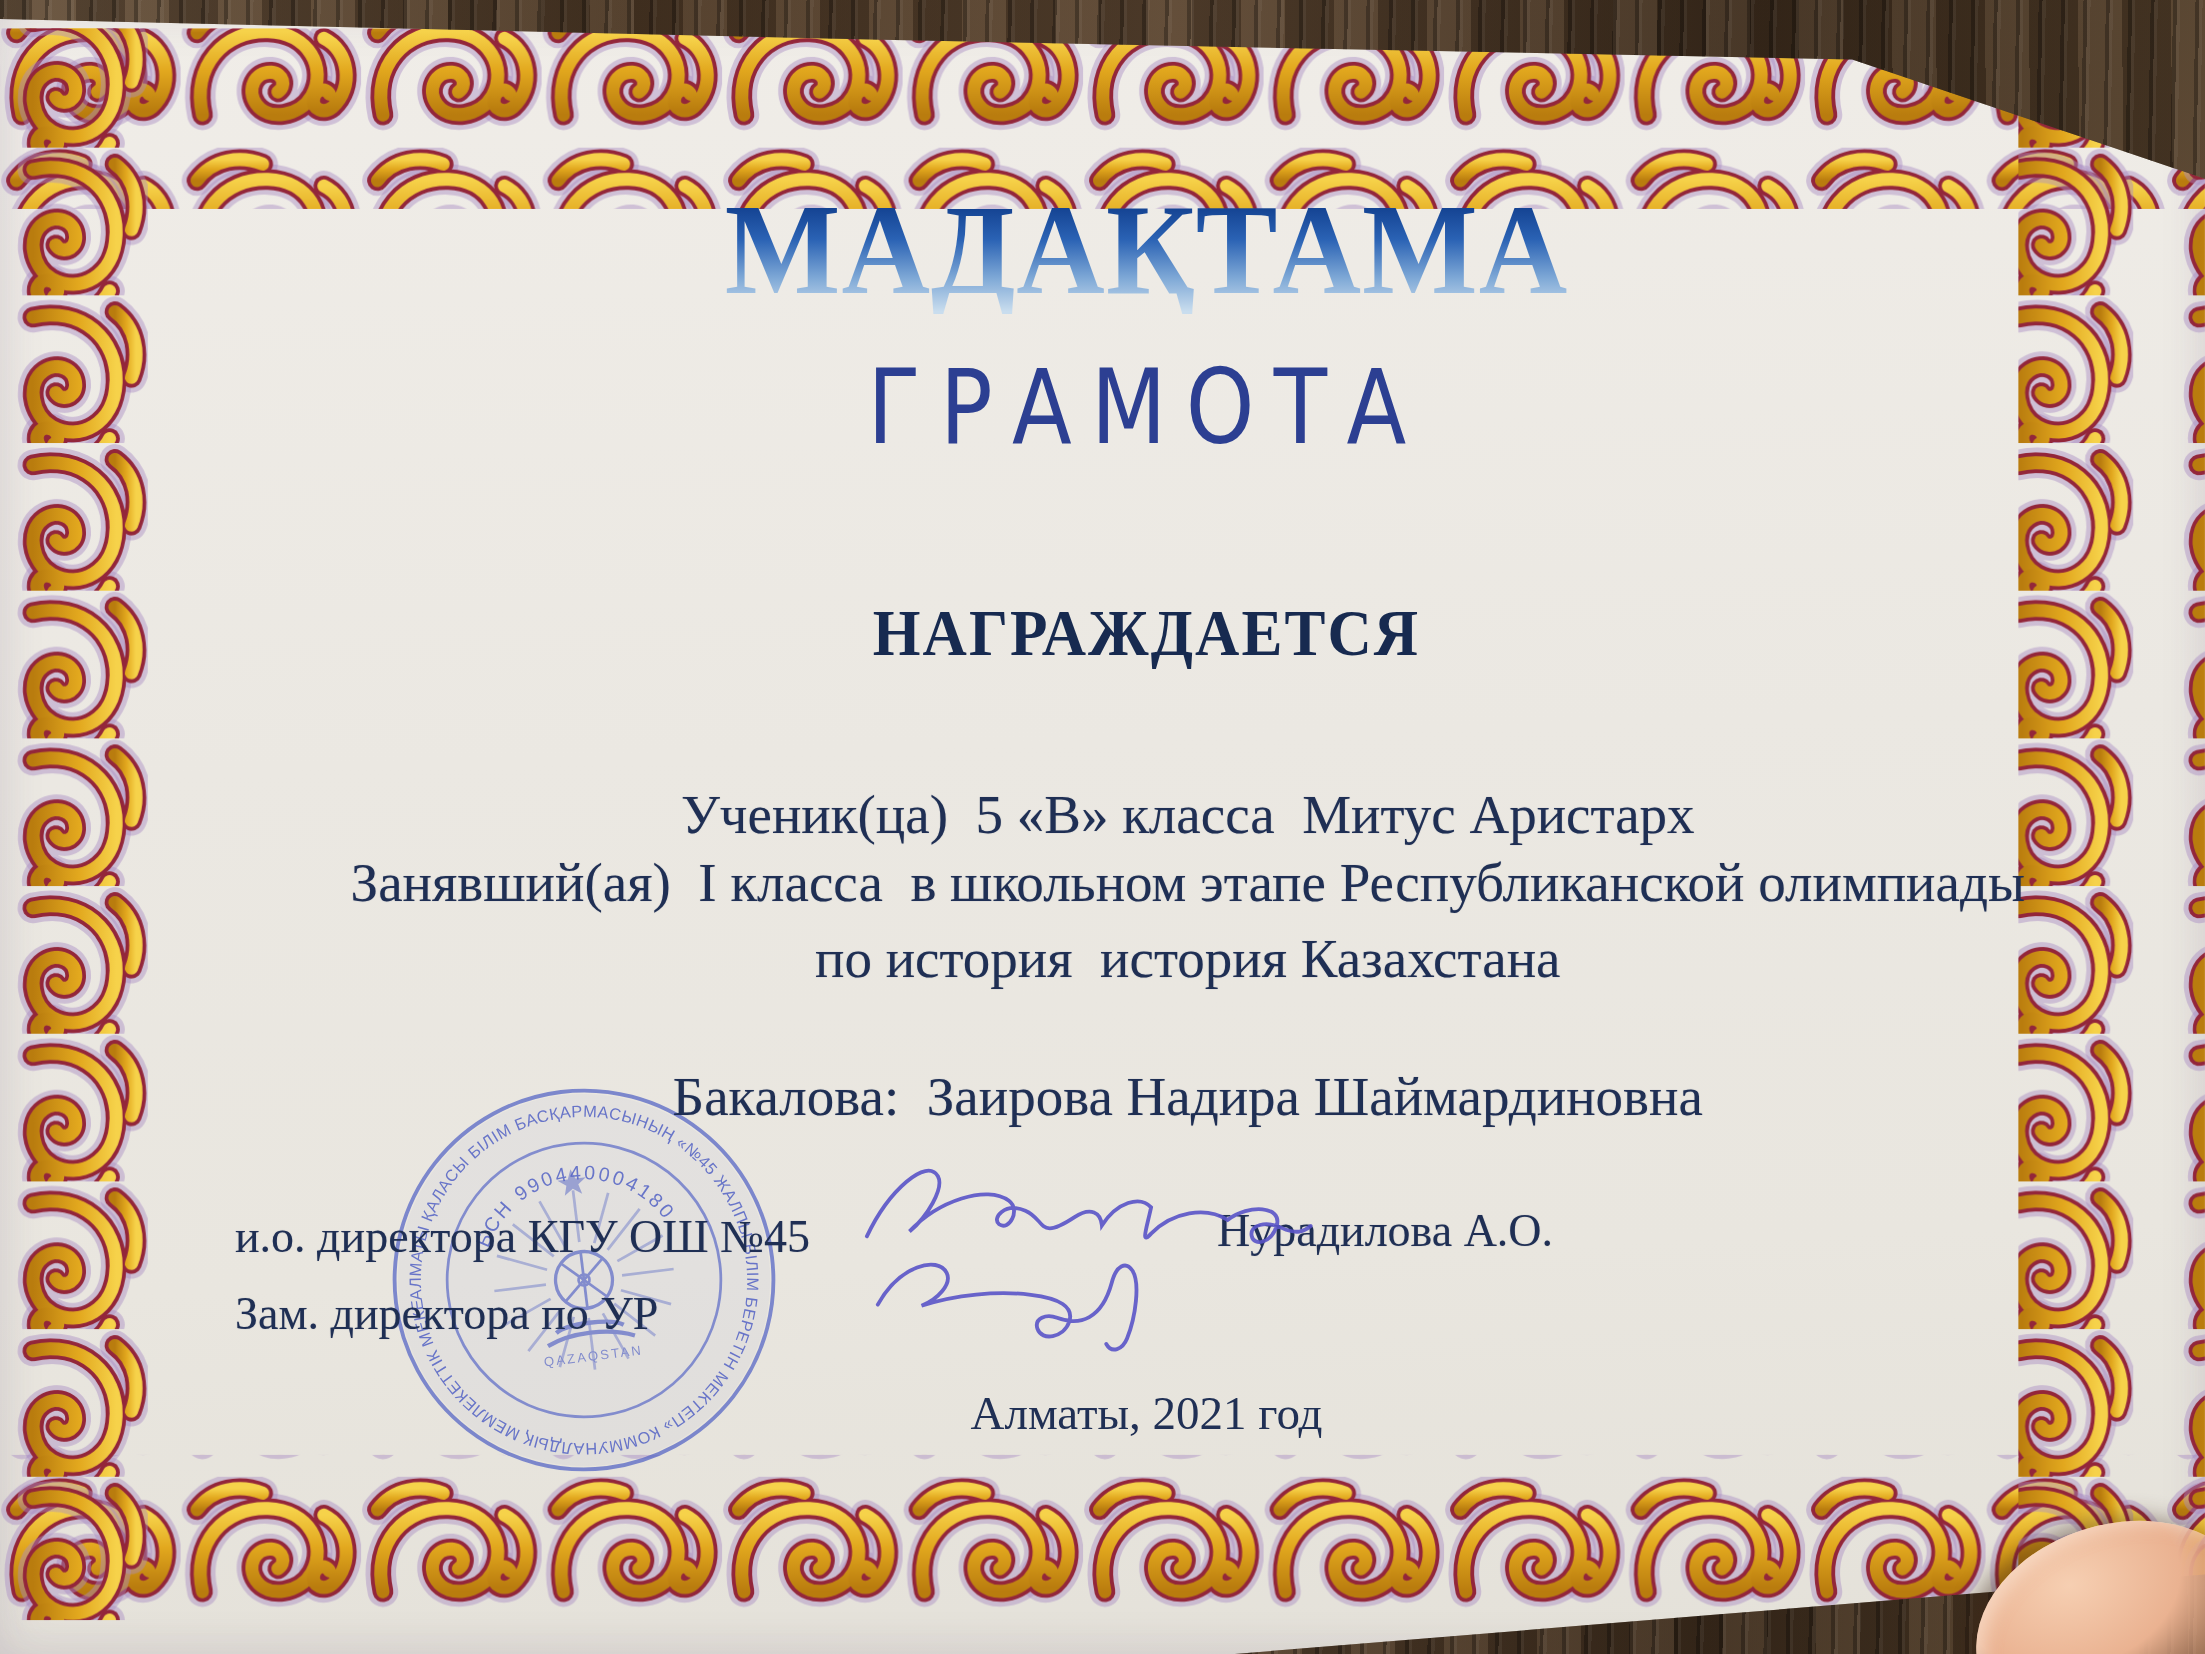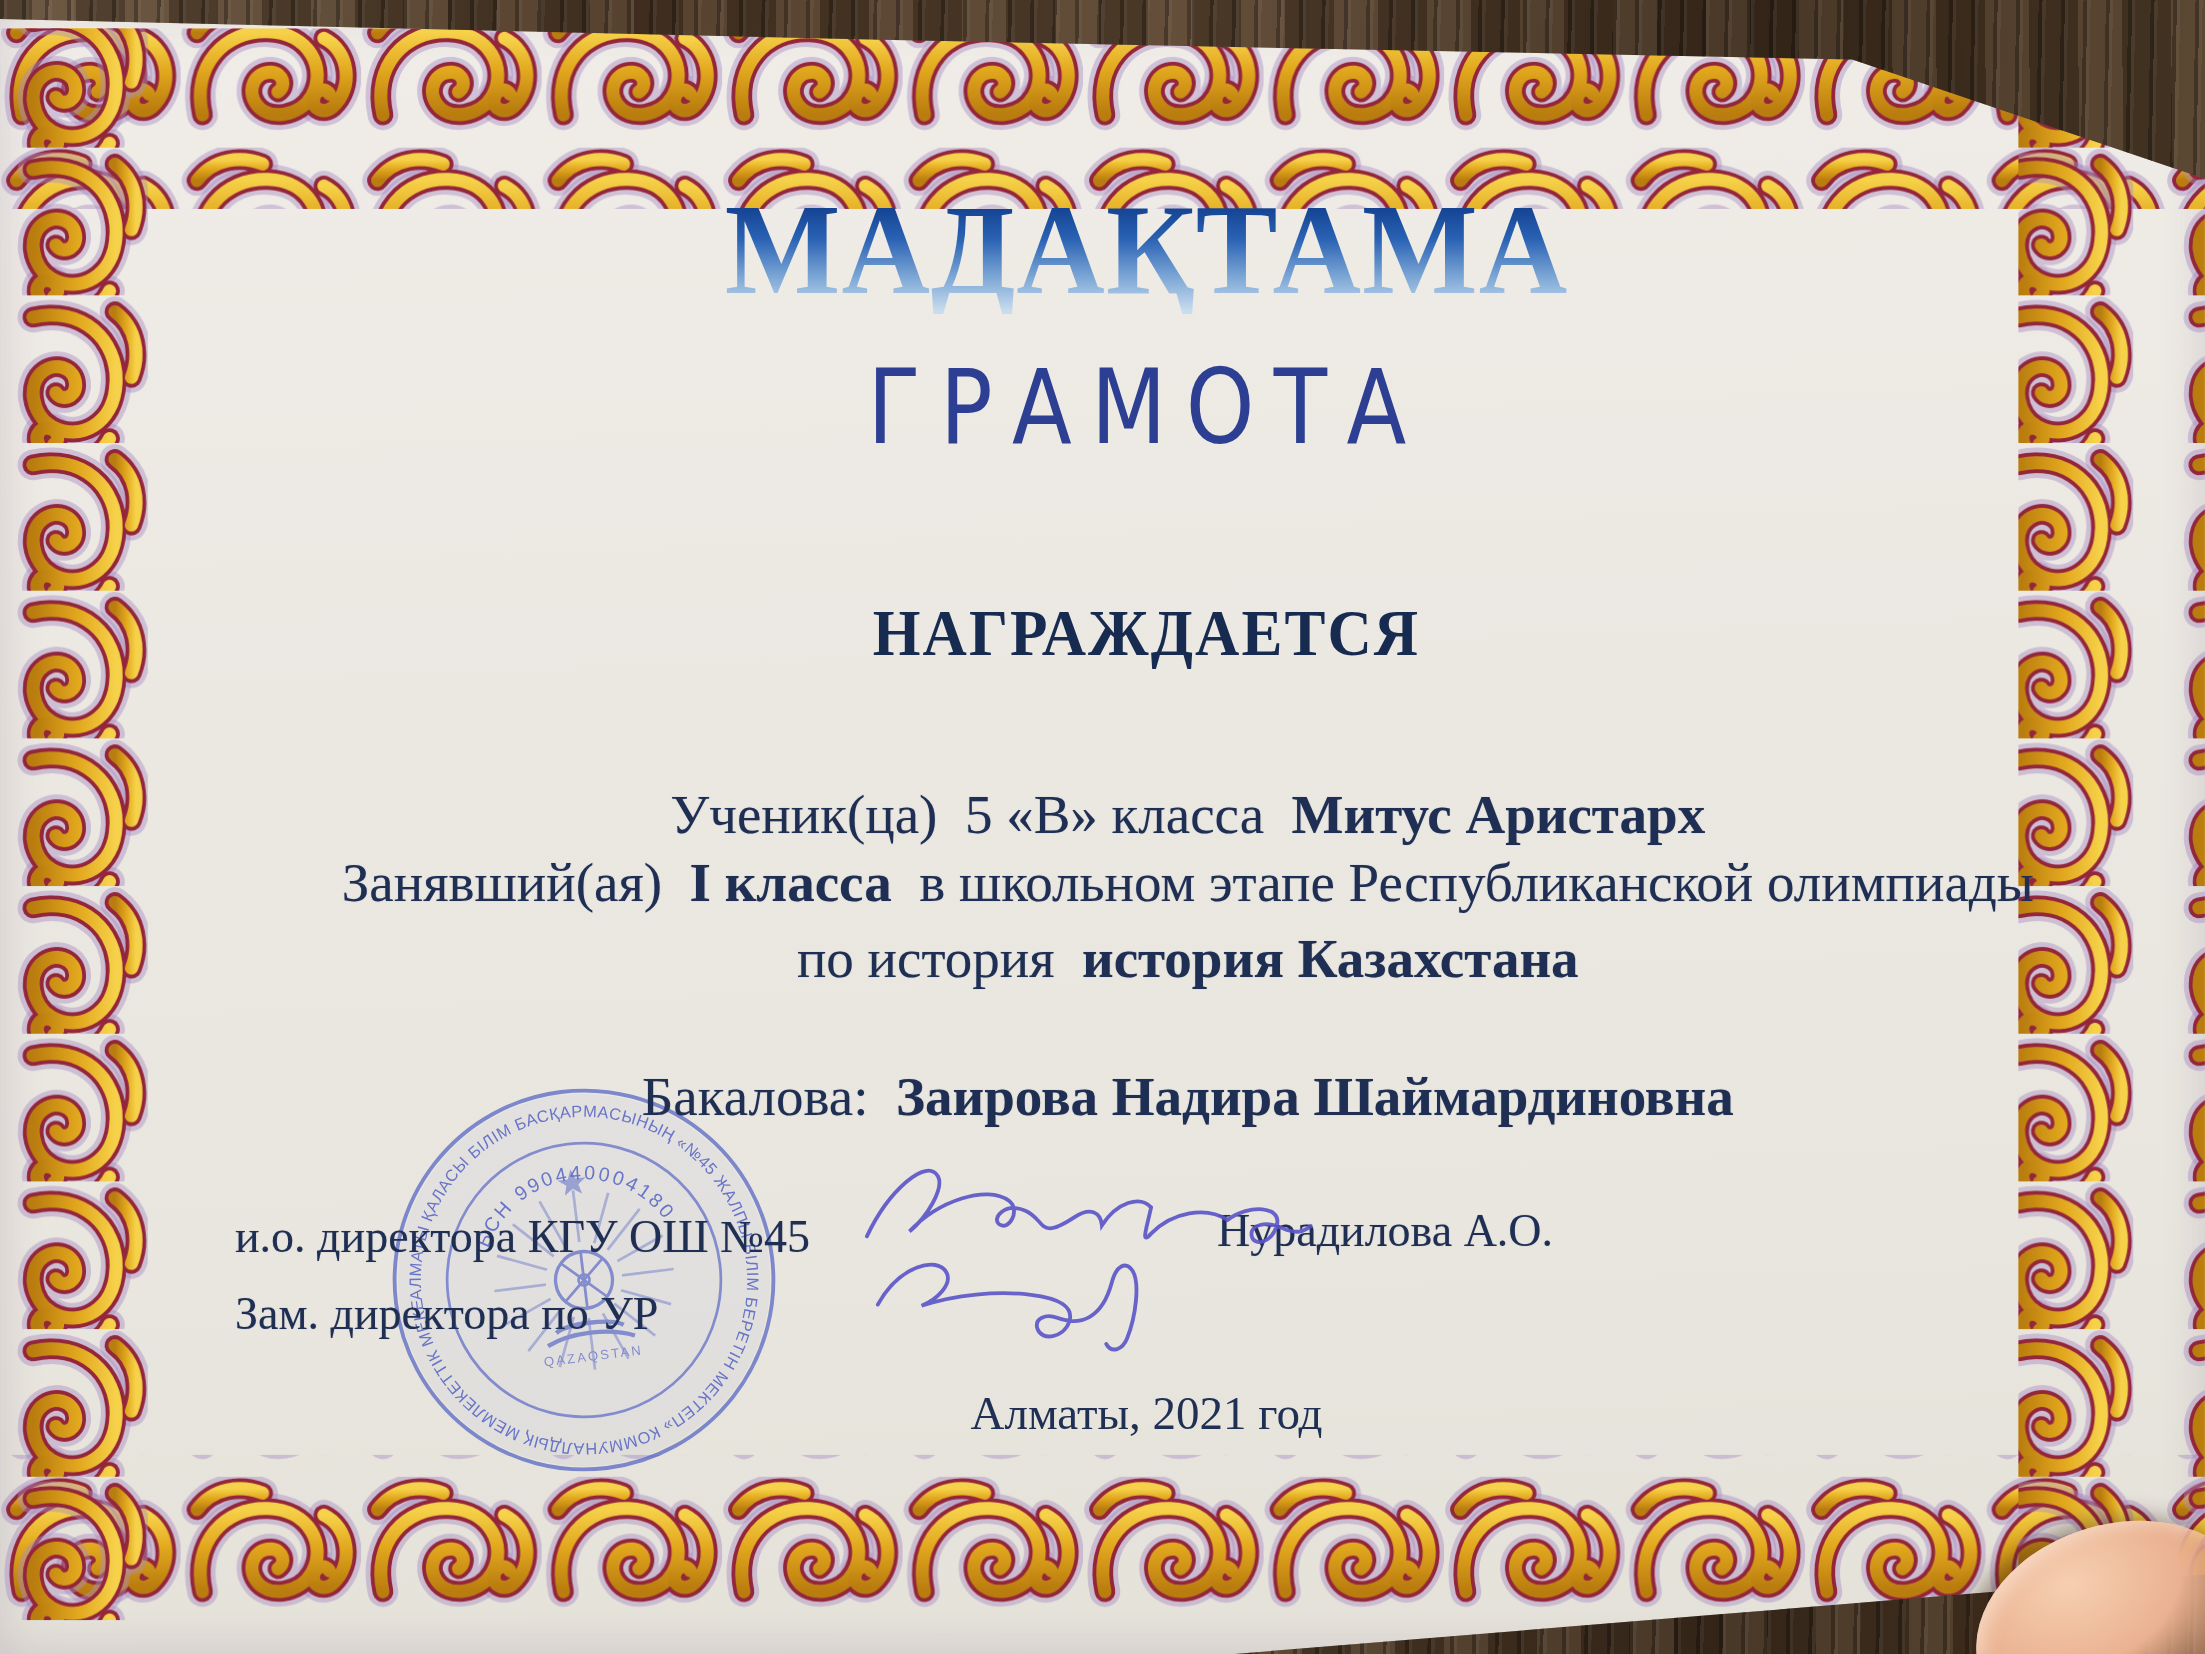--- a/index.html
+++ b/index.html
@@ -37,21 +37,21 @@
     background:linear-gradient(180deg,#0c3785 8%,#2a62b4 42%,#7ea8d6 72%,#c9ddee 98%);
     -webkit-background-clip:text;background-clip:text;color:transparent;
     text-shadow:none;}
   .title-ru{top:355px;font-family:"DejaVu Sans","Liberation Sans",sans-serif;font-weight:400;
     font-size:104px;letter-spacing:23px;color:#2c3f92;transform:scaleX(.84);}
   .awarded{top:600px;font-size:66px;font-weight:bold;letter-spacing:2.2px;color:#172a50;transform:scaleX(.93);}
   .body-line{font-size:55px;color:#1f2f54;text-shadow:0 0 1.1px rgba(30,45,85,.35);}
   .l1{top:732px}.l2{top:800px}.l3{top:876px}.lt{top:1014px}
   .city{top:1390px;font-size:47px;}
   .seg{display:inline;text-align:right;}
-  .seg.b{font-weight:bold;}
+  .seg.b{font-weight:normal;}
   .sp:before{content:"\00a0\00a0";}
   
   .sigline{position:absolute;z-index:4;font-size:46px;color:#1f2f54;white-space:nowrap;
     text-shadow:0 0 1.1px rgba(30,45,85,.3);}
   .role1{left:235px;top:1210px}.role2{left:235px;top:1287px}
   .name1{left:1217px;top:1204px}.name2{left:1217px;top:1278px}
   .stamp-svg{position:absolute;left:376px;top:1072px;width:416px;height:416px;z-index:3;
     transform:rotate(-7deg);opacity:.92;}
   .sign-svg{position:absolute;left:845px;top:1124px;width:481px;height:252px;z-index:5;}
 </style>

